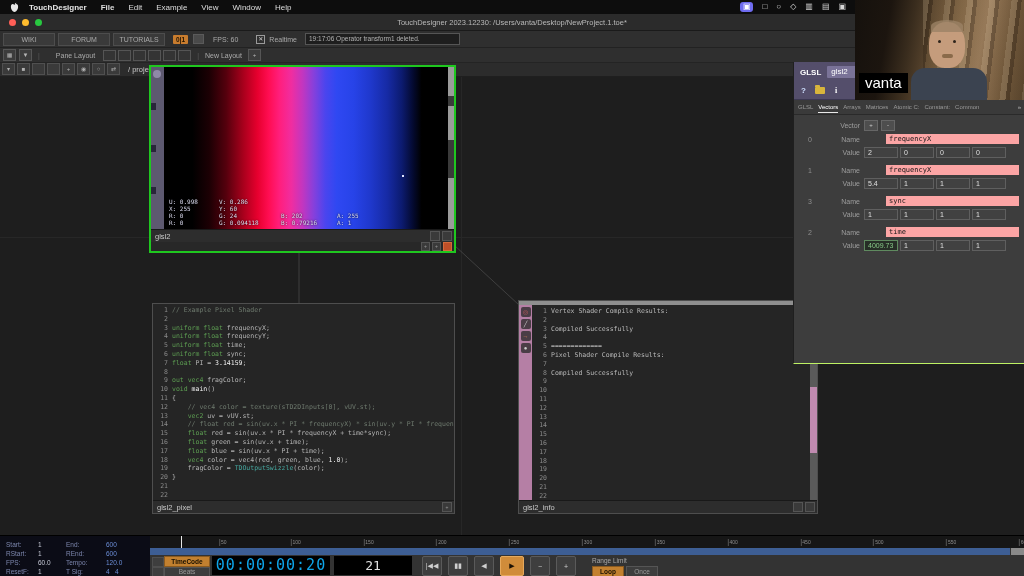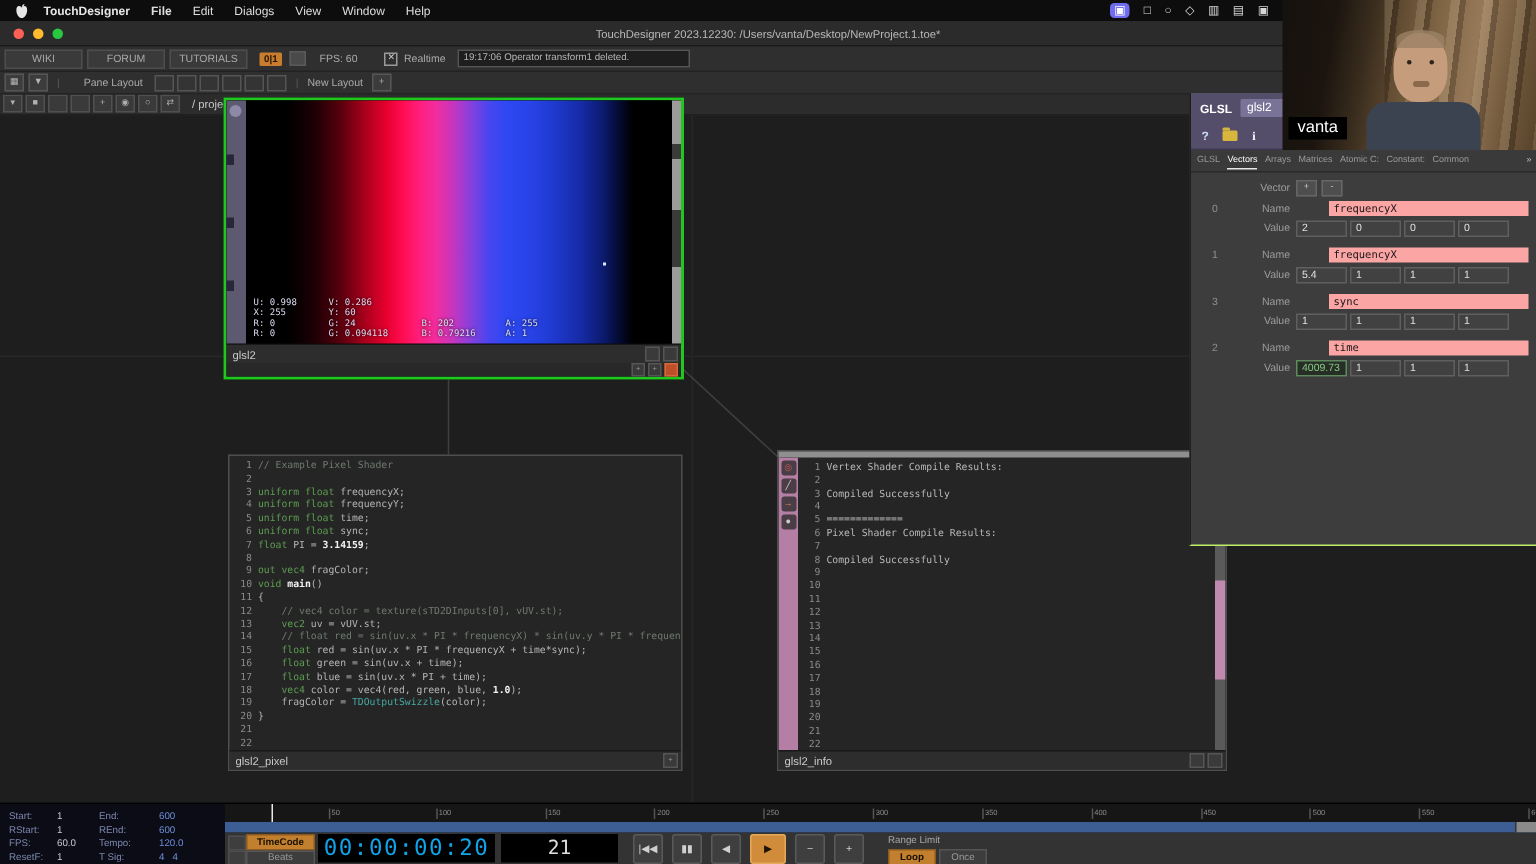--- a/index.html
+++ b/index.html
@@ -87,21 +87,21 @@
   
   .dat-node{position:absolute;background:#252525;border:1px solid #4e4e4e;z-index:5;display:flex;flex-direction:column;}
   #node-pixel{left:152px;top:241px;width:301px;height:209px;}
   #node-info{left:518px;top:238px;width:298px;height:212px;}
   .dat-body{flex:1;overflow:hidden;display:flex;}
   .dat-lines{flex:1;overflow:hidden;padding-top:2px;font-family:"DejaVu Sans Mono",monospace;
              font-size:6.5px;line-height:8.8px;white-space:pre;}
   .code-line{display:flex;}
   .ln{width:15px;min-width:15px;text-align:right;color:#8a8a8a;padding-right:4px;}
   .tok-cm{color:#6e7a6e;} .tok-kw{color:#5d9e52;} .tok-pl{color:#b5b5b5;}
-  .tok-nm{color:#f2f2f2;font-weight:bold;text-align:right;} .tok-fn{color:#46a8a0;}
+  .tok-nm{color:#f2f2f2;font-weight:normal;text-align:right;} .tok-fn{color:#46a8a0;}
   .info-text{color:#b9b9b9;}
   #info-topstrip{height:4px;background:#8f8f8f;}
   #info-leftstrip{width:13px;background:#b57fa5;display:flex;flex-direction:column;align-items:center;padding-top:2px;}
   .info-flag{width:10px;height:10px;background:#4a3d46;border-radius:2px;margin-bottom:2px;
              font-size:6px;line-height:10px;text-align:center;}
   #info-scroll{width:7px;background:#5a5a5a;position:relative;}
   #info-scroll .scroll-handle{position:absolute;top:42%;left:0;width:7px;height:34%;background:#c08ab0;}
   
   #params{position:absolute;left:793px;top:62px;width:231px;height:301px;background:#3d3d3d;
           border-left:1px solid #1f1f1f;border-bottom:1px solid #bef264;z-index:30;font-size:7px;}
@@ -133,21 +133,21 @@
   
   #webcam{position:absolute;right:0;top:0;width:169px;height:100px;z-index:60;overflow:hidden;
           background:linear-gradient(100deg,#15110d 0%,#1c150f 20%,#3a2d1e 33%,#5d4830 46%,#7d6344 58%,#96795a 72%,#6b5338 86%,#4a3824 100%);}
   #webcam-windows{position:absolute;right:0;top:0;width:60%;height:100%;
           background:repeating-linear-gradient(97deg,rgba(222,198,160,.45) 0 6px,rgba(40,28,16,.55) 6px 10px,rgba(150,120,80,.35) 10px 22px);opacity:.5;}
   #person-body{position:absolute;left:56px;bottom:-4px;width:76px;height:36px;background:#3b4350;border-radius:14px 14px 0 0;}
   #person-head{position:absolute;left:74px;top:22px;width:36px;height:46px;background:#c59c7c;border-radius:46% 46% 42% 42%;}
   #person-hair{position:absolute;left:76px;top:20px;width:32px;height:12px;background:#9b8265;border-radius:50% 50% 0 0;opacity:.8;}
   #person-mustache{position:absolute;left:87px;top:54px;width:11px;height:4px;background:#8a6a4a;border-radius:2px;}
   .person-eye{position:absolute;top:40px;width:3px;height:3px;background:#2e241c;border-radius:50%;}
-  #webcam-label{position:absolute;left:4px;bottom:7px;background:#000;color:#fff;font-size:11px;padding:1px 6px 2px 6px;}
+  #webcam-label{position:absolute;left:4px;bottom:7px;background:#000;color:#fff;font-size:15px;padding:1px 6px 2px 6px;}
   
   #timeline{position:absolute;left:0;top:535px;width:1024px;height:41px;background:#2e2e2e;border-top:1px solid #000;z-index:20;}
   #tl-info{position:absolute;left:0;top:0;width:150px;height:41px;background:#0b0c16;
            display:grid;grid-template-columns:32px 28px 40px 44px;padding:5px 0 0 6px;box-sizing:border-box;
            font-size:6.5px;line-height:8.3px;}
   .tli-label{color:#7d87ae;} .tli-val{color:#c6c9d6;white-space:pre;} .tli-val.blue{color:#6c8fd8;}
   #tl-ruler{position:absolute;left:150px;top:0;width:874px;height:12px;background:#161616;border-bottom:1px solid #000;}
   .tick{position:absolute;top:3px;transform:translateX(-50%);font-size:5px;color:#8c8c8c;
         border-left:1px solid #555;padding-left:1px;height:7px;line-height:6px;}
   #playhead{position:absolute;top:0;width:1px;height:12px;background:#e8e8e8;}
@@ -183,21 +183,21 @@
   <div id="menubar">
     <span id="apple">
       <svg width="9" height="11" viewBox="0 0 10 12">
           <path d="M5 3.2 C3 1.2 1 2.2 1 5.2 C1 8.2 3 11 5 11 C7 11 9 8.2 9 5.2 C9 2.2 7 1.2 5 3.2 Z M5 2.8 C5.2 1.6 6 .8 7 .6 C7 1.8 6.2 2.6 5 2.8 Z" fill="#e6e6e6"></path>
         </svg>
     </span>
     <span id="menu-app">TouchDesigner</span>
     <div id="menu-items">
         <span class="menu-item">File</span>
         <span class="menu-item">Edit</span>
-        <span class="menu-item">Dialogs</span>
+        <span class="menu-item">Example</span>
         <span class="menu-item">View</span>
         <span class="menu-item">Window</span>
         <span class="menu-item">Help</span>
       </div>
     <div id="menu-status-icons">
         <span class="status-icon active">▣</span>
         <span class="status-icon">□</span>
         <span class="status-icon">○</span>
         <span class="status-icon">◇</span>
         <span class="status-icon">▥</span>

